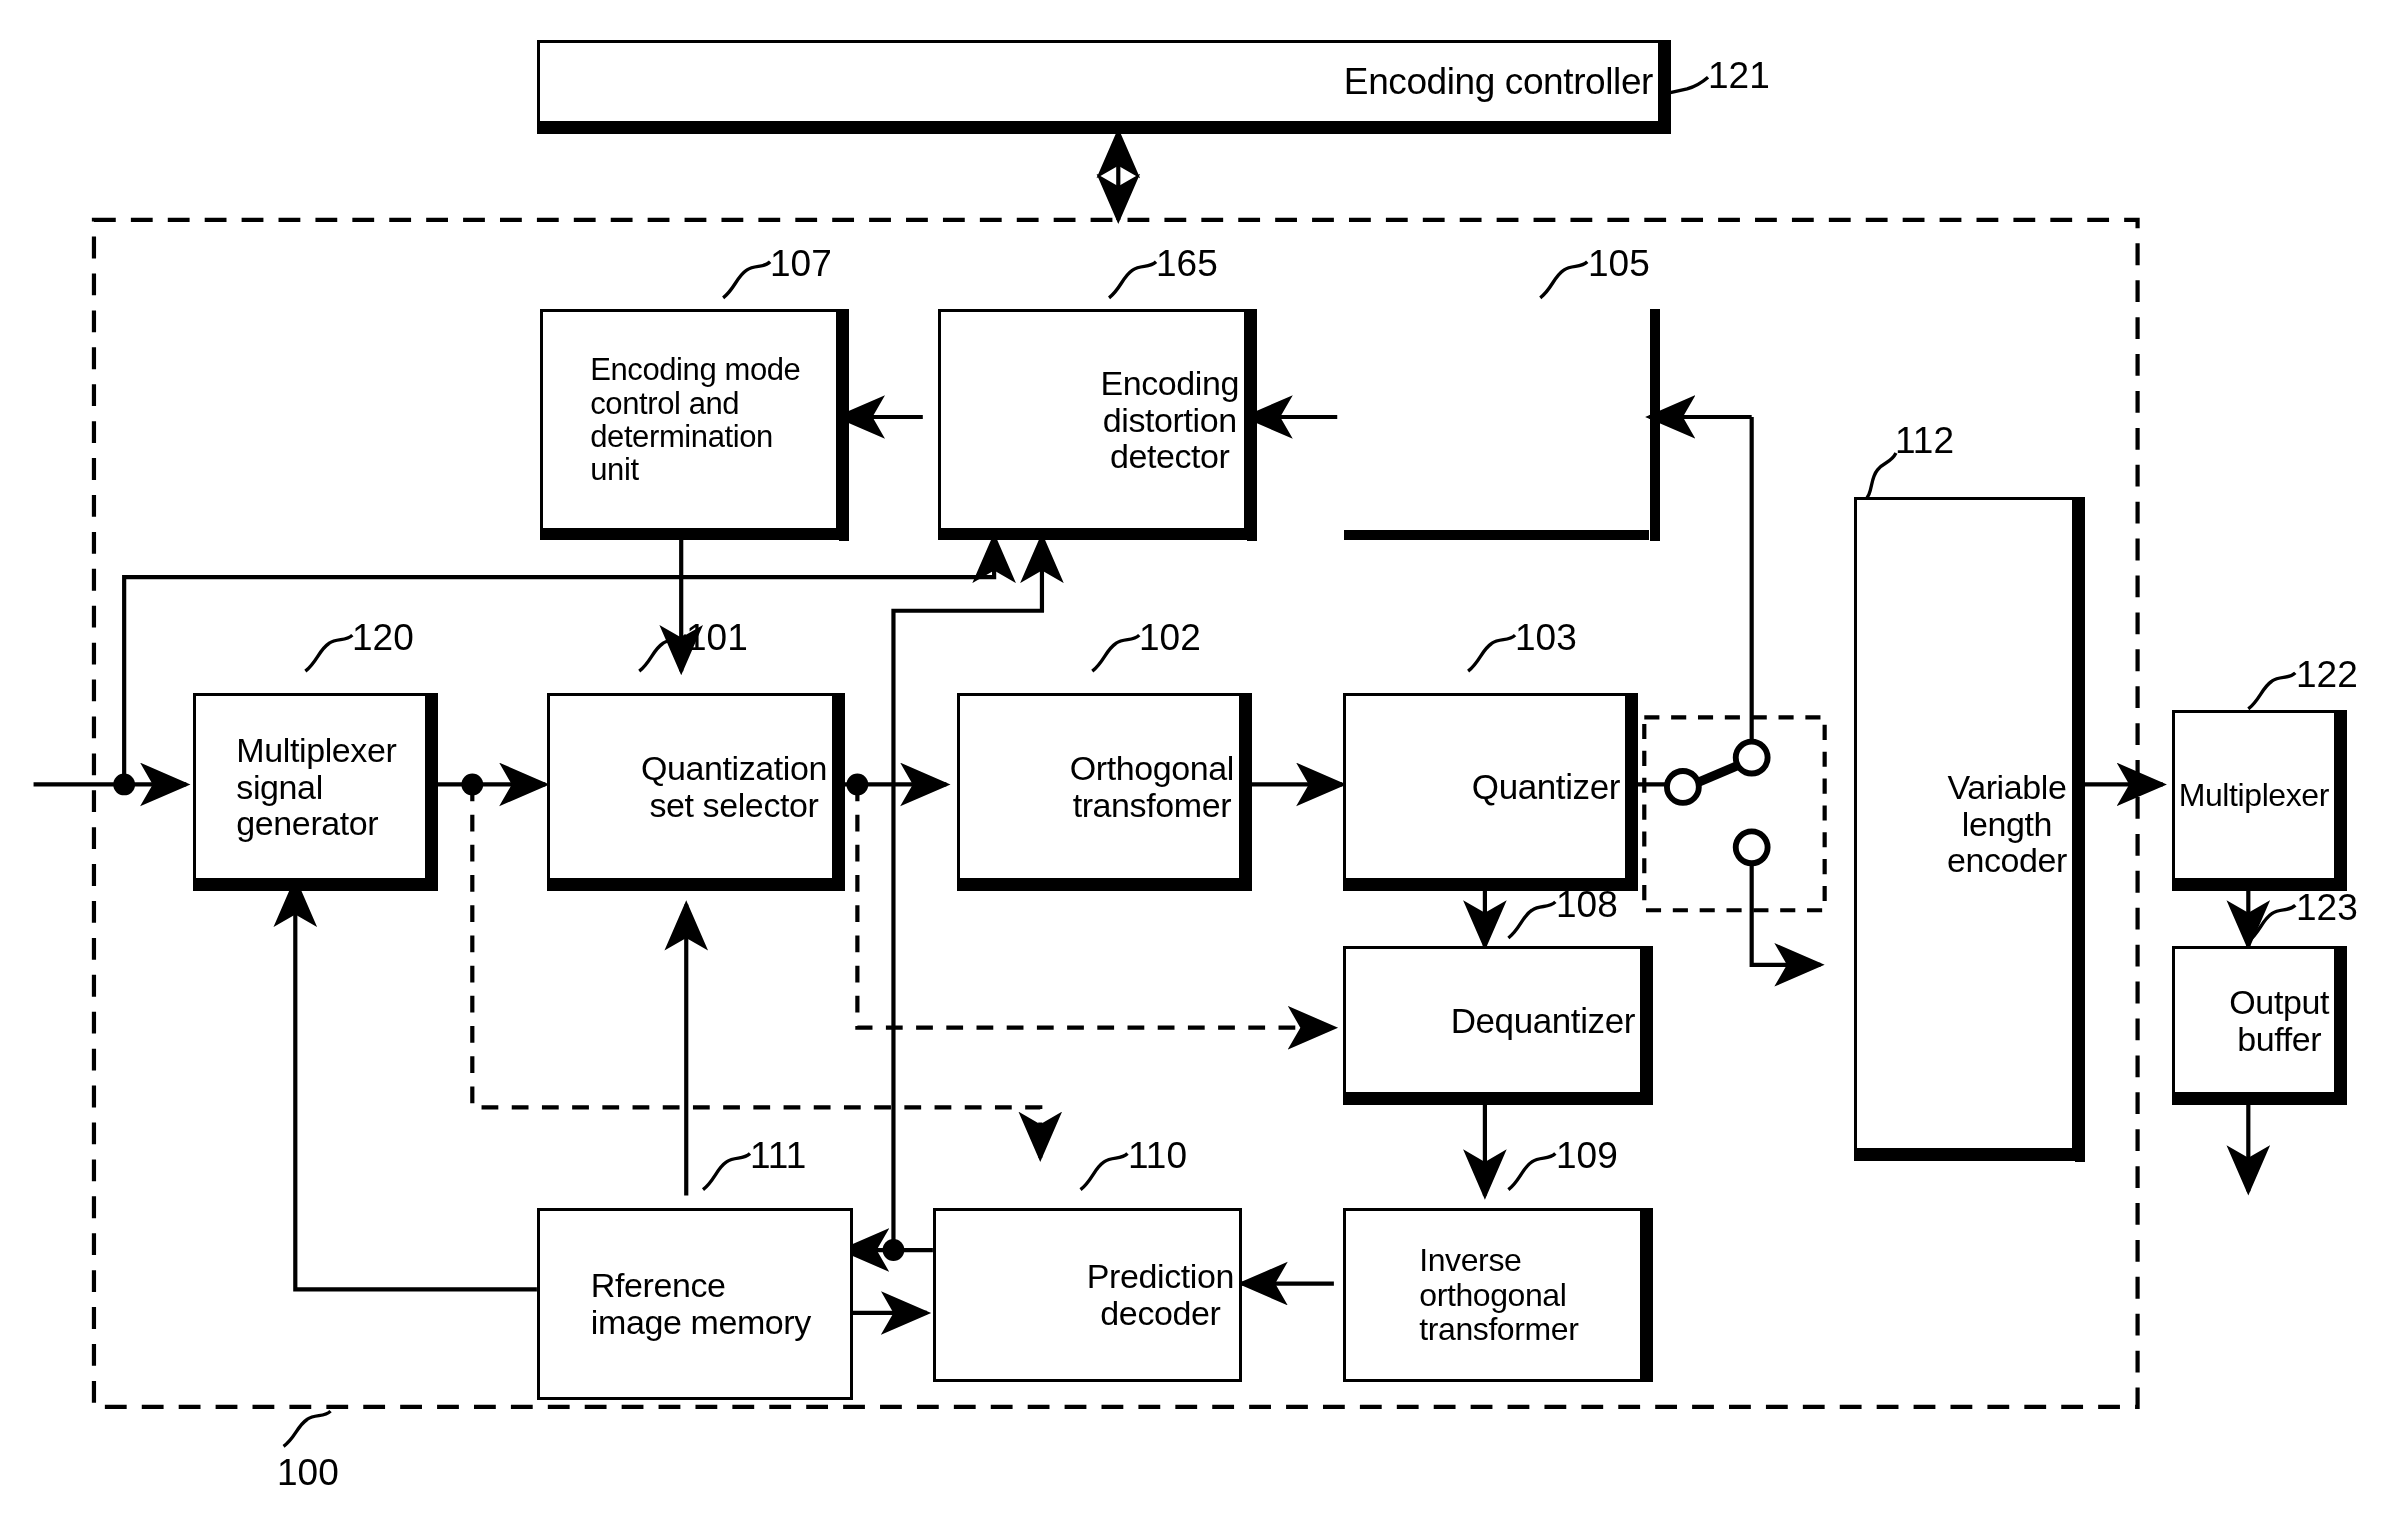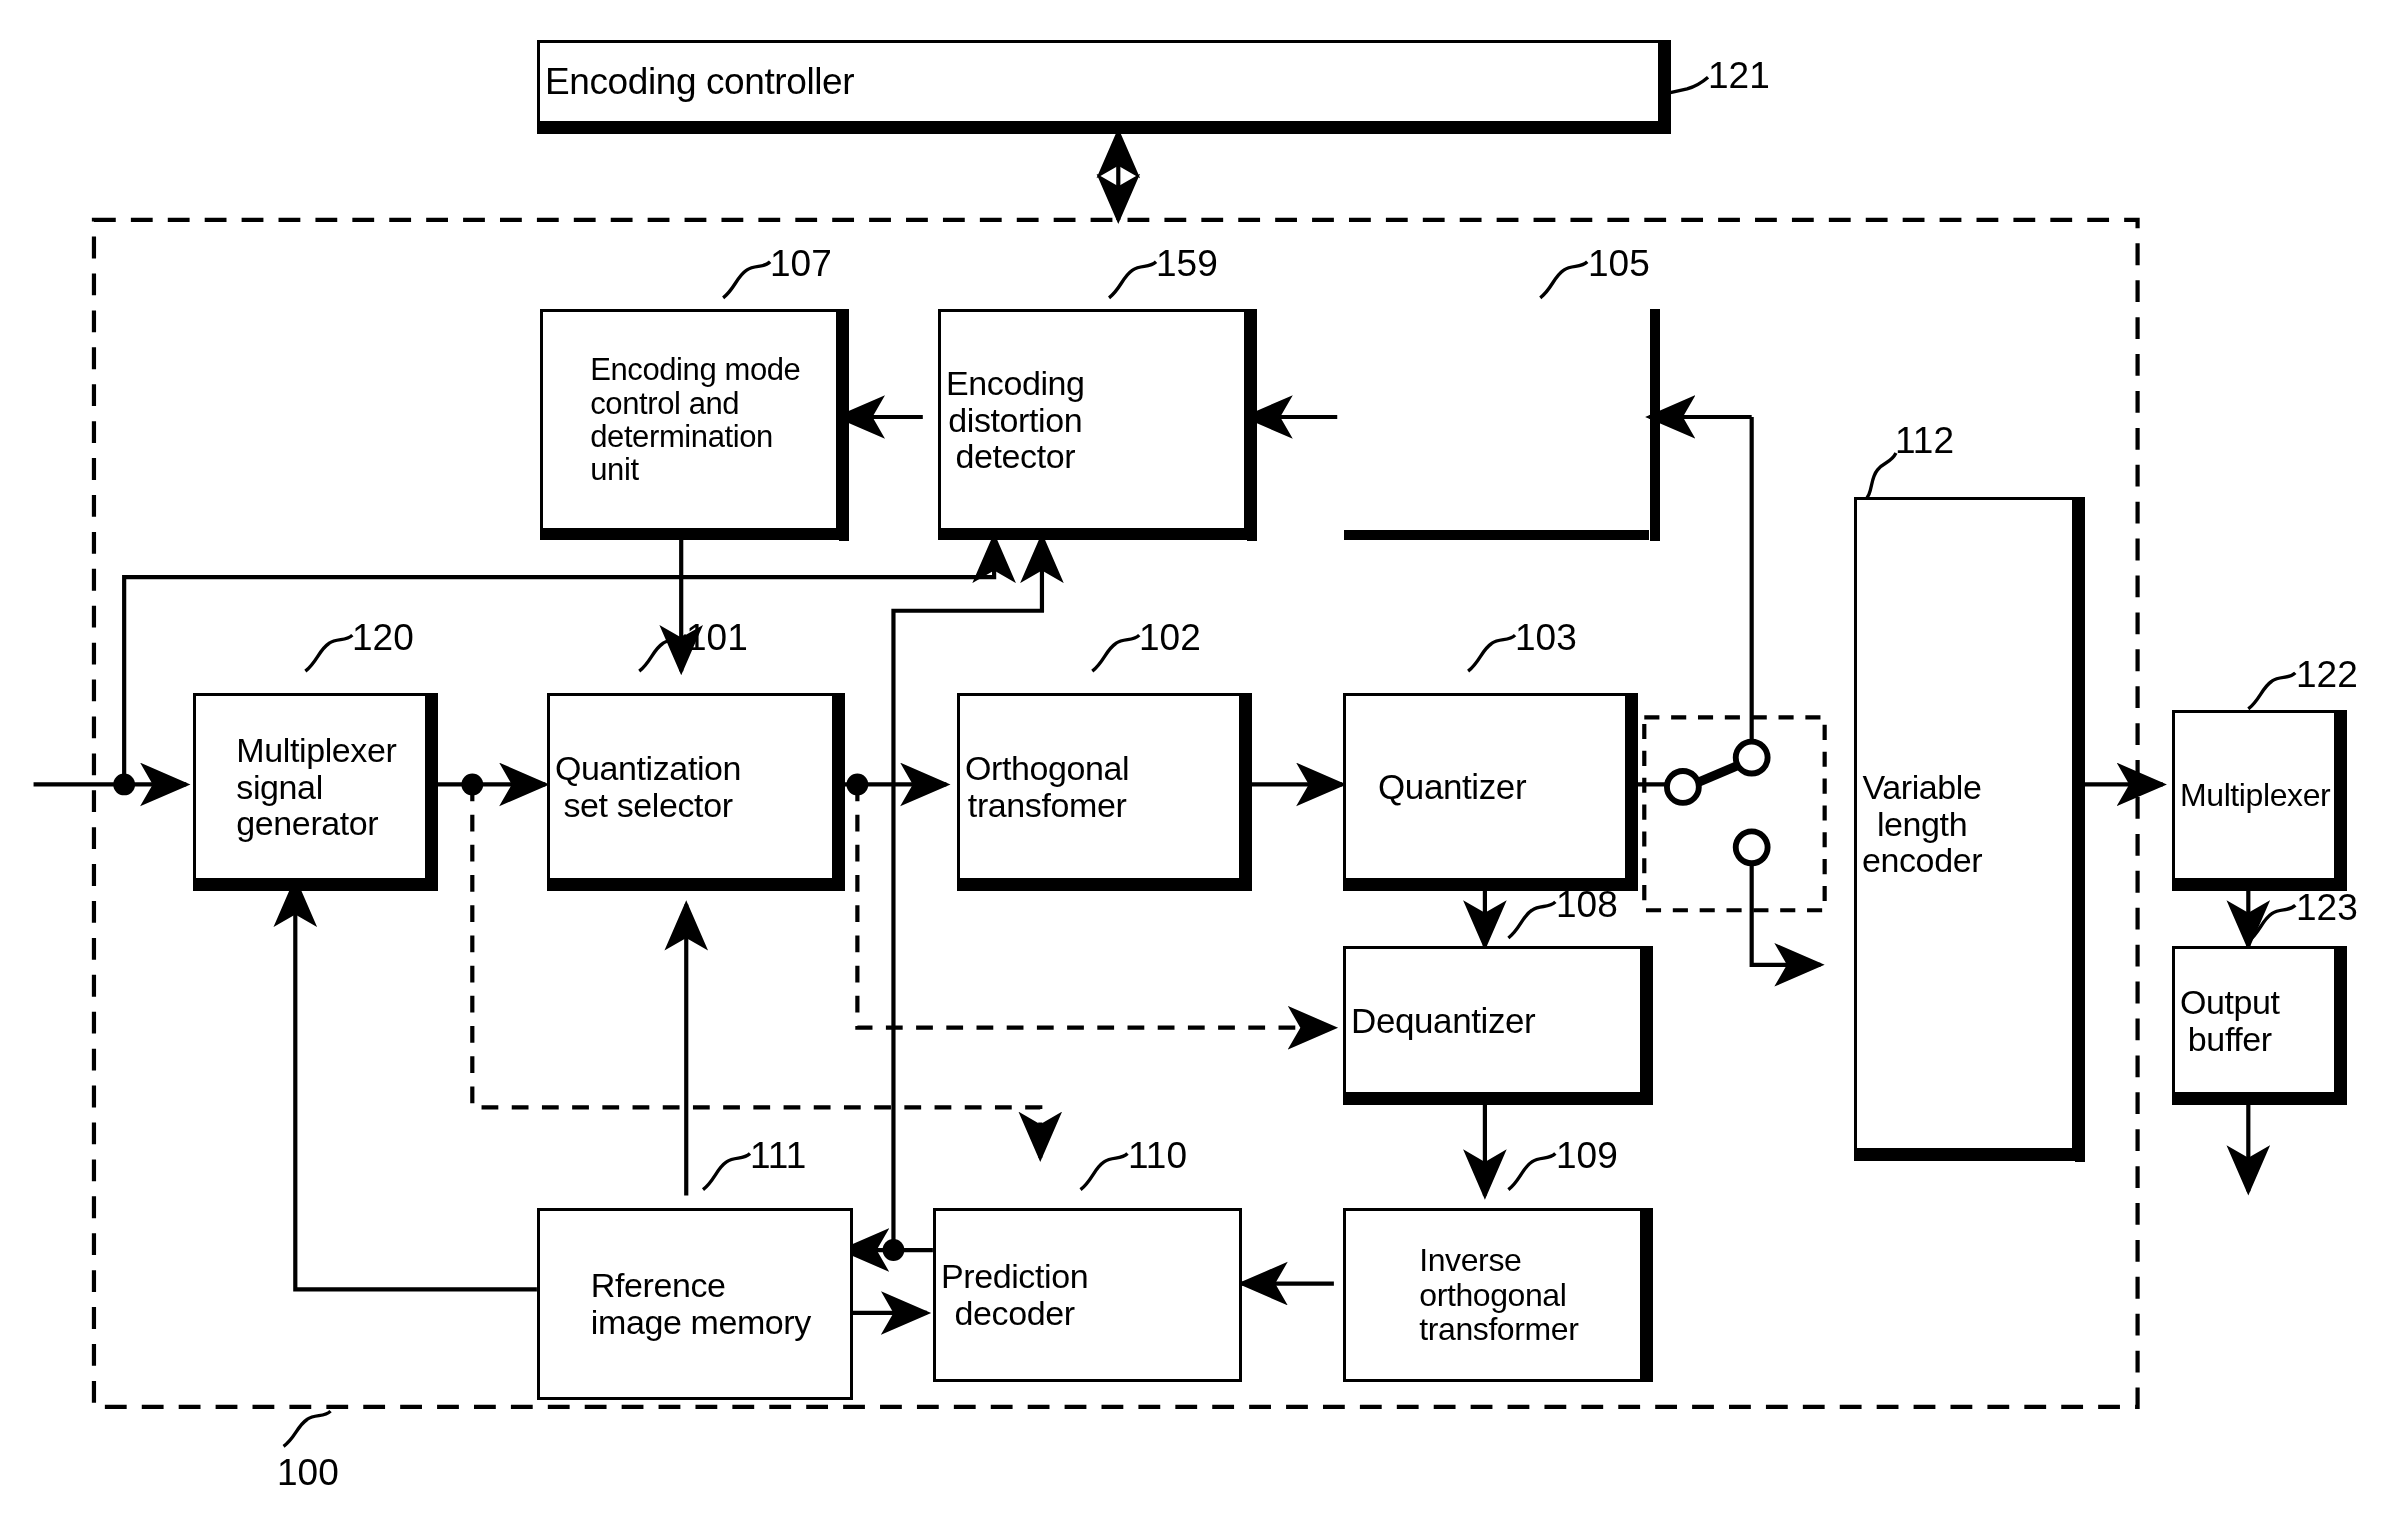--- a/index.html
+++ b/index.html
@@ -24,21 +24,21 @@
     width: 2401px;
     height: 1516px;
   }
   .blk {
     position: absolute;
     box-sizing: border-box;
     border: 3.4px solid #000;
     background: #fff;
     display: flex;
     align-items: center;
-    justify-content: flex-start;
+    justify-content: flex-end;
     text-align: center;
     color: #000;
     font-family: "Liberation Sans", sans-serif;
     font-size: 32px;
     line-height: 1.08;
     letter-spacing: -0.4px;
     z-index: 5;
   }
   .blk .lbl { display: block; padding: 0 5px; white-space: pre-line; }
   .shadow {
@@ -277,21 +277,21 @@
 image  memory</span>
   </div>
 
   <div class="blk" style="left:933px; top:1208px; width:309px; height:174px; font-size:34px;">
     <span class="lbl">Prediction
 decoder</span>
   </div>
 
   <div class="refnum" style="left:1708px; top:55px;">121</div>
   <div class="refnum" style="left:770px; top:243px;">107</div>
-  <div class="refnum" style="left:1156px; top:243px;">159</div>
+  <div class="refnum" style="left:1156px; top:243px;">165</div>
   <div class="refnum" style="left:1588px; top:243px;">105</div>
   <div class="refnum" style="left:1895px; top:420px;">112</div>
   <div class="refnum" style="left:352px; top:617px;">120</div>
   <div class="refnum" style="left:686px; top:617px;">101</div>
   <div class="refnum" style="left:1139px; top:617px;">102</div>
   <div class="refnum" style="left:1515px; top:617px;">103</div>
   <div class="refnum" style="left:2296px; top:654px;">122</div>
   <div class="refnum" style="left:2296px; top:887px;">123</div>
   <div class="refnum" style="left:1556px; top:884px;">108</div>
   <div class="refnum" style="left:1556px; top:1135px;">109</div>

